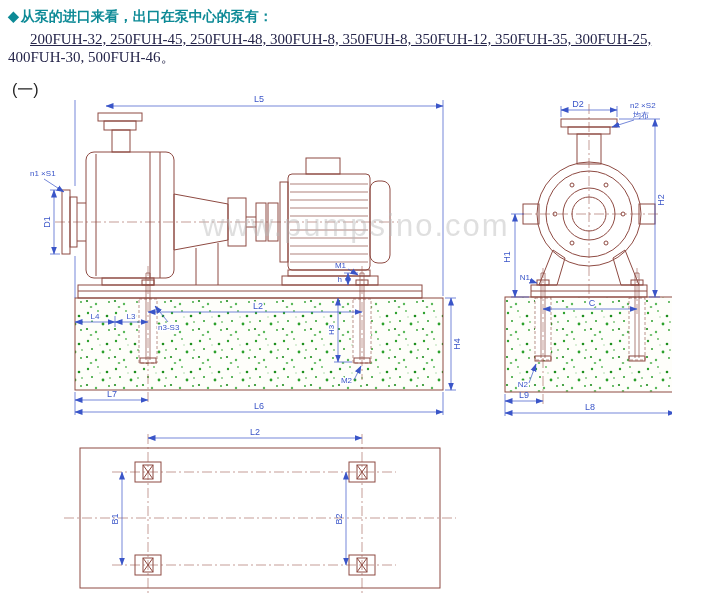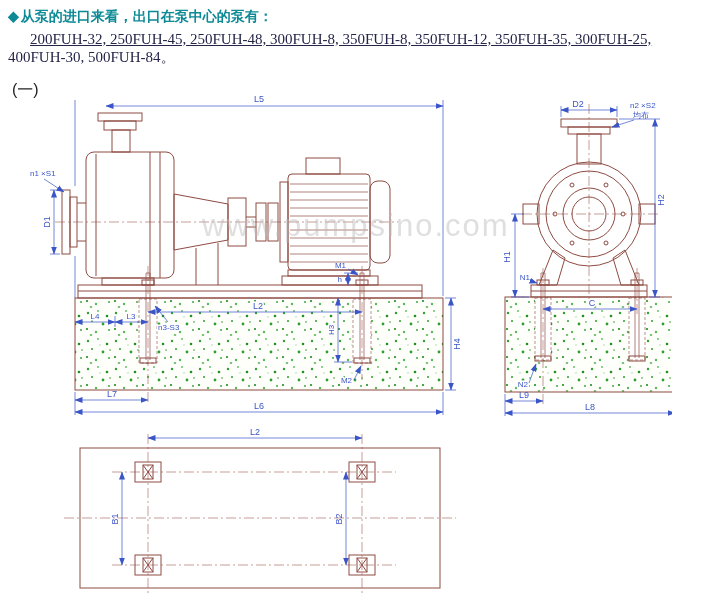--- a/index.html
+++ b/index.html
@@ -32,21 +32,21 @@
 </head>
 <body>
 
 <div class="page">
 
   <div class="heading">
     <span class="bullet">◆</span><span>从泵的进口来看，出口在泵中心的泵有：</span>
   </div>
   <div class="models">
     <p class="l1">200FUH-32, 250FUH-45, 250FUH-48, 300FUH-8, 350FUH-8, 350FUH-12, 350FUH-35, 300FUH-25,</p>
-    <p class="l2">400FUH-30, 500FUH-84。</p>
+    <p class="l2">400FUH-30, 500FUH-46。</p>
   </div>
   <div class="fig-label">(一)</div>
 
   <div class="wm wm-site">www.pumpsino.com</div>
 
   <svg width="710" height="601" viewBox="0 0 710 601">
     <defs>
       <marker id="arr" markerWidth="8" markerHeight="8" refX="7.5" refY="4" orient="auto-start-reverse" markerUnits="userSpaceOnUse">
         <path d="M0,1 L8,4 L0,7 Z" fill="#3a55c8"></path>
       </marker>

